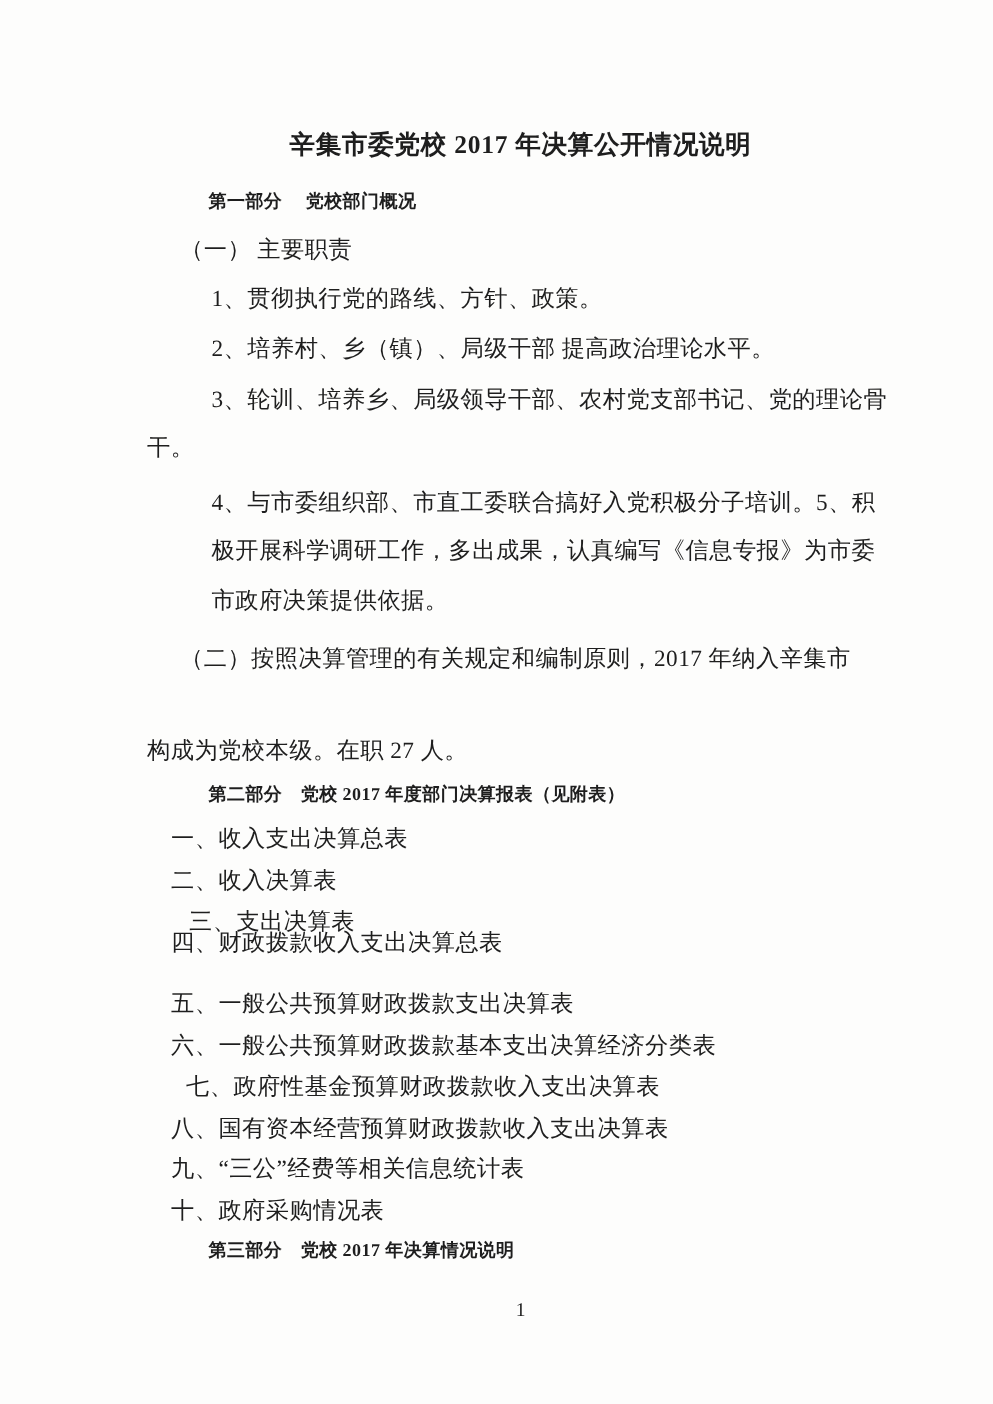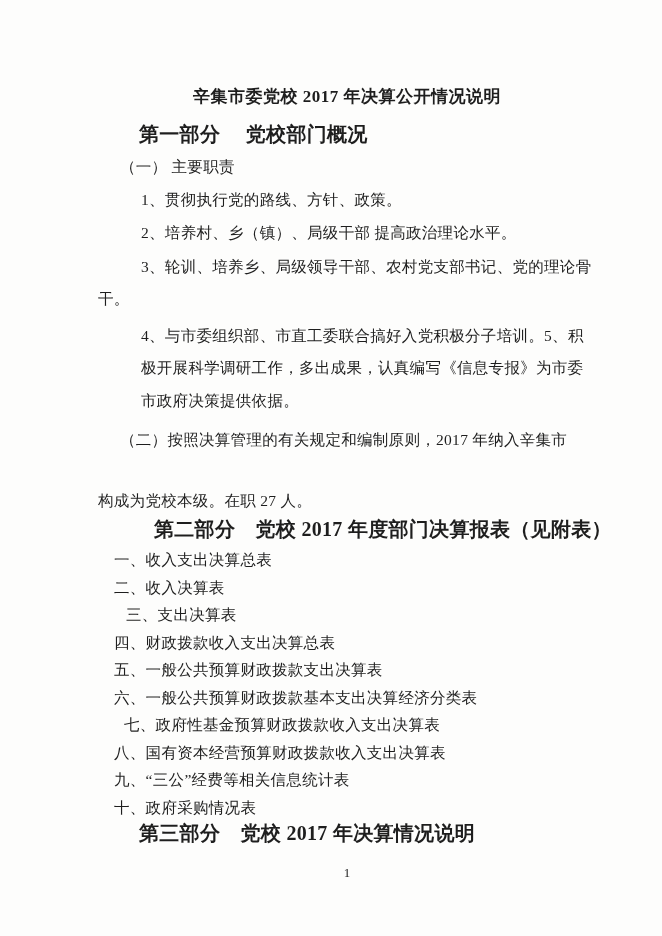--- a/index.html
+++ b/index.html
@@ -19,21 +19,21 @@
   .line {
     position: absolute;
     white-space: nowrap;
     font-size: 15.5px;
     line-height: 18px;
     letter-spacing: 0.3px;
     margin-left: 16px;
   }
   .bold {
     font-weight: 700;
-    font-size: 20px;
+    font-size: 12px;
   }
   .doc-title {
     left: 0;
     width: 662px;
     text-align: center;
     font-size: 17px;
     font-weight: 700;
     letter-spacing: 0.5px;
   }
   .page-number {
@@ -67,29 +67,29 @@
 
   <div class="line" style="top:392px;left:125px">市政府决策提供依据。</div>
 
   <div class="line" style="top:359px;left:125px">极开展科学调研工作，多出成果，认真编写《信息专报》为市委</div>
 
   <div class="line" style="top:431px;left:104px">（二）按照决算管理的有关规定和编制原则，2017 年纳入辛集市</div>
 
 
   <div class="line" style="top:492px;left:82px">构成为党校本级。在职 27 人。</div>
 
-  <div class="line bold" style="top:520px;left:138px">第二部分　党校 2017 年度部门决算报表（见附表）</div>
+  <div class="line bold" style="top:520px;left:123px">第二部分　党校 2017 年度部门决算报表（见附表）</div>
 
   <div class="line" style="top:551px;left:98px">一、收入支出决算总表</div>
 
   <div class="line" style="top:579px;left:98px">二、收入决算表</div>
 
   <div class="line" style="top:606px;left:110px">三、支出决算表</div>
 
-  <div class="line" style="top:634px;left:98px">四、财政拨款收入支出决算总表</div>
+  <div class="line" style="top:620px;left:98px">四、财政拨款收入支出决算总表</div>
 
   <div class="line" style="top:661px;left:98px">五、一般公共预算财政拨款支出决算表</div>
 
   <div class="line" style="top:689px;left:98px">六、一般公共预算财政拨款基本支出决算经济分类表</div>
 
   <div class="line" style="top:716px;left:108px">七、政府性基金预算财政拨款收入支出决算表</div>
 
   <div class="line" style="top:744px;left:98px">八、国有资本经营预算财政拨款收入支出决算表</div>
 
   <div class="line" style="top:799px;left:98px">十、政府采购情况表</div>

